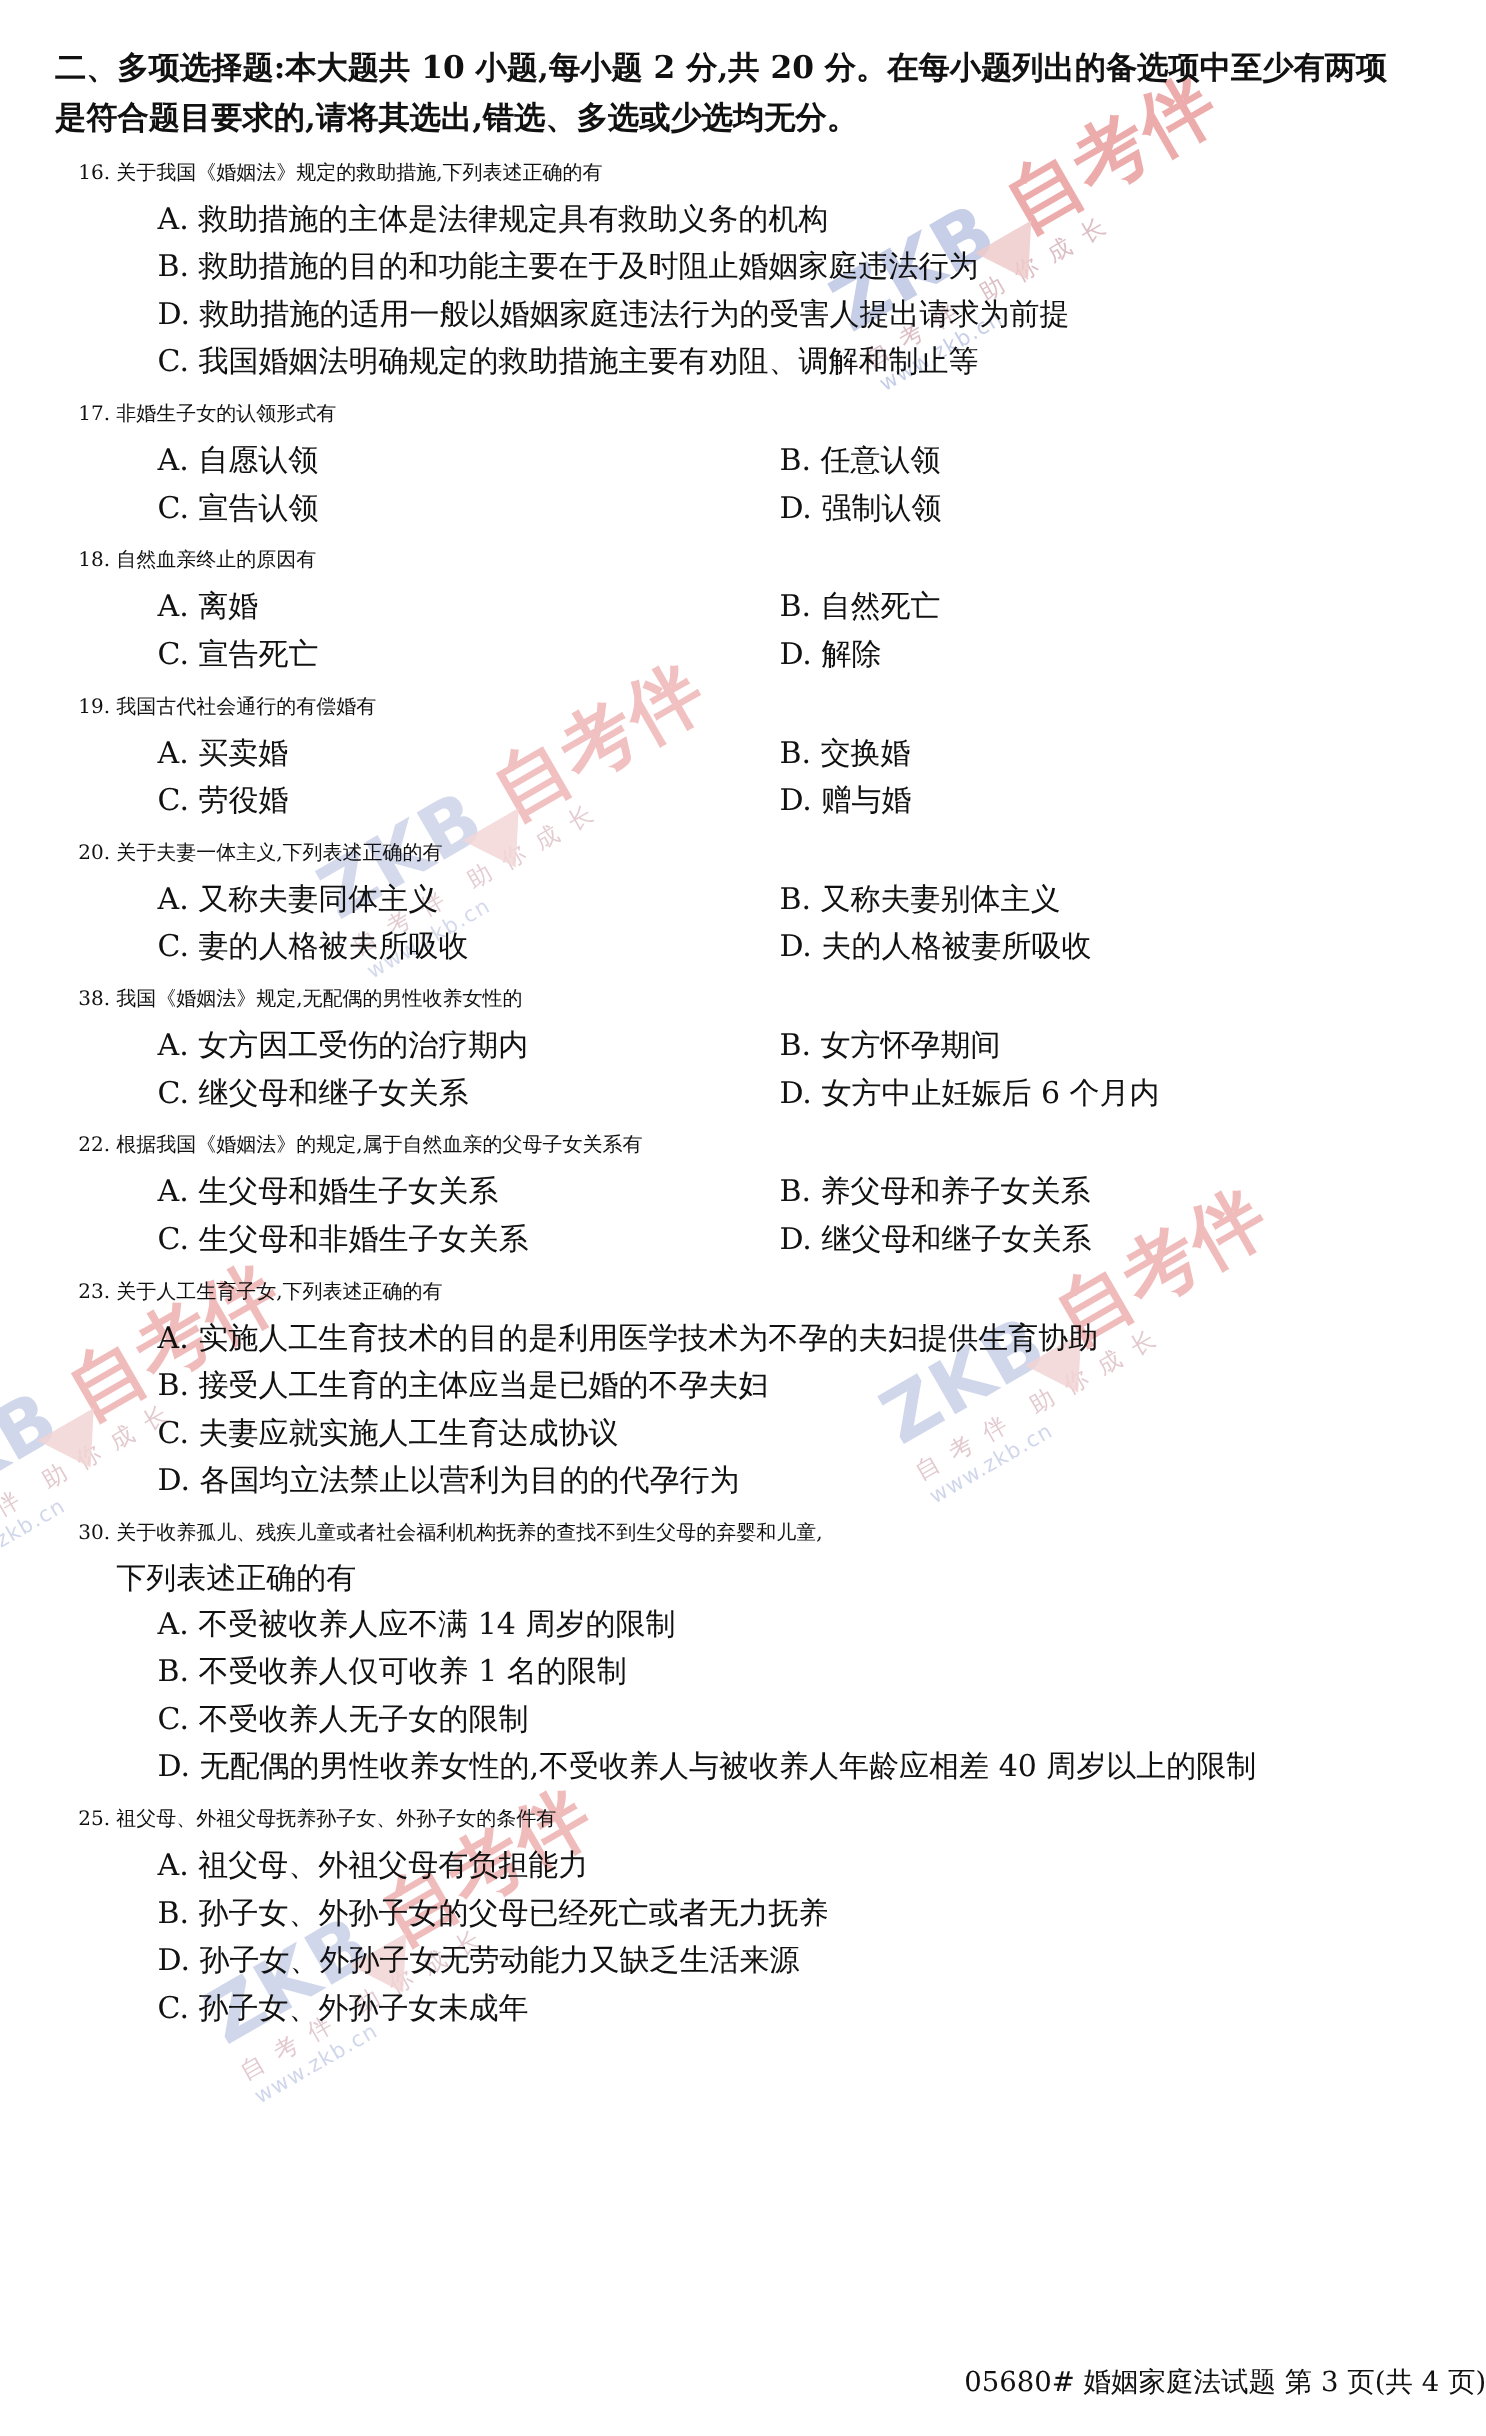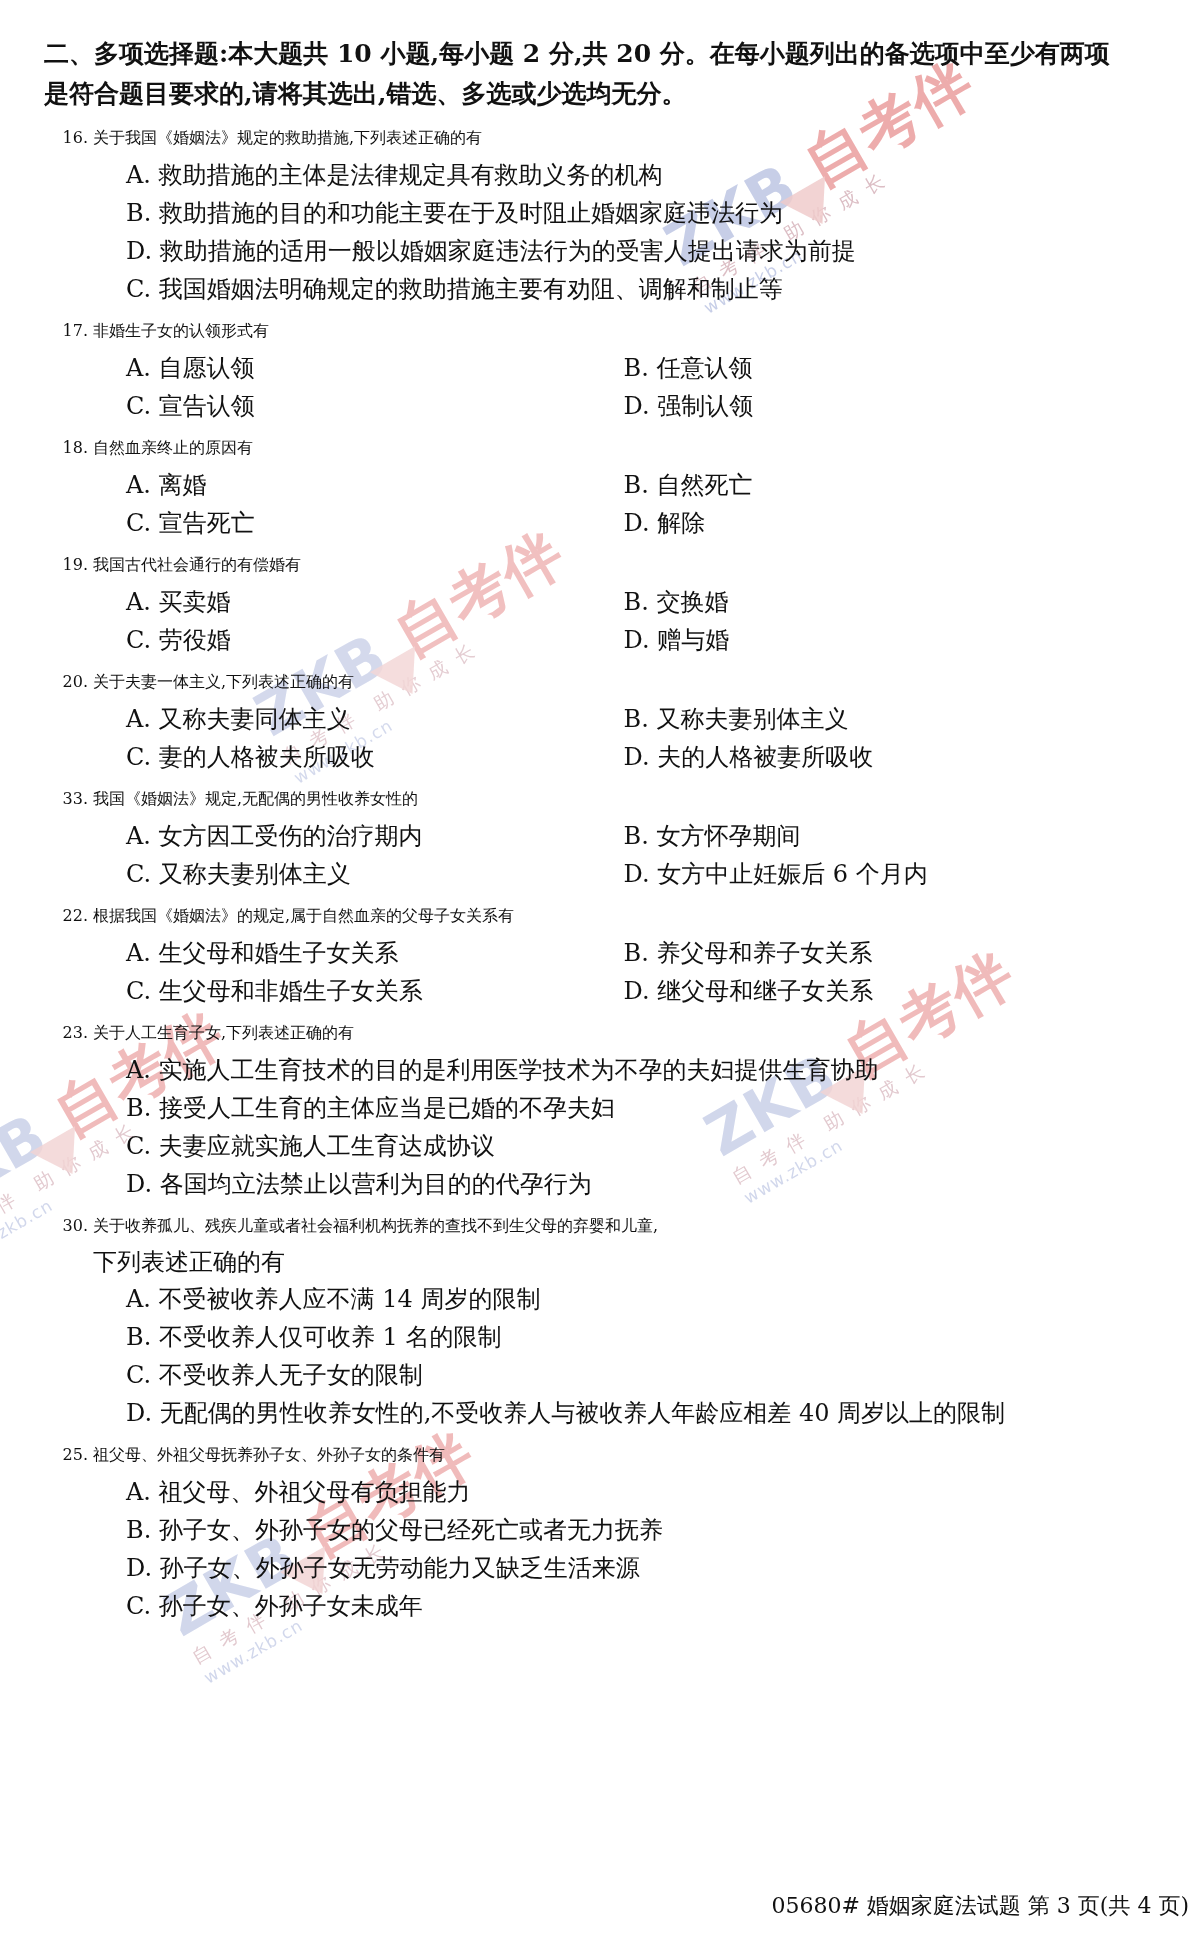--- a/index.html
+++ b/index.html
@@ -238,27 +238,27 @@
     <div class="opts-grid">
       <div class="opt">A. 又称夫妻同体主义</div>
       <div class="opt col2">B. 又称夫妻别体主义</div>
       <div class="opt">C. 妻的人格被夫所吸收</div>
       <div class="opt col2">D. 夫的人格被妻所吸收</div>
     </div>
   </div>
 
   <div class="q">
     <div class="q-stem">
-      <span class="q-num">33.</span>
+      <span class="q-num">38.</span>
       <span class="q-stem-text">我国《婚姻法》规定,无配偶的男性收养女性的</span>
     </div>
     <div class="opts-grid">
       <div class="opt">A. 女方因工受伤的治疗期内</div>
       <div class="opt col2">B. 女方怀孕期间</div>
-      <div class="opt">C. 又称夫妻别体主义</div>
+      <div class="opt">C. 继父母和继子女关系</div>
       <div class="opt col2">D. 女方中止妊娠后 6 个月内</div>
     </div>
   </div>
 
   <div class="q">
     <div class="q-stem">
       <span class="q-num">22.</span>
       <span class="q-stem-text">根据我国《婚姻法》的规定,属于自然血亲的父母子女关系有</span>
     </div>
     <div class="opts-grid">

